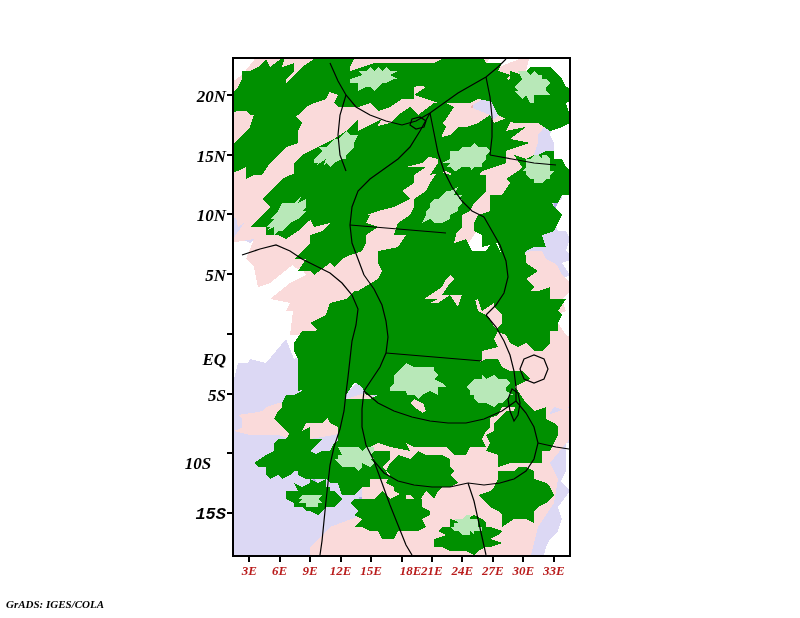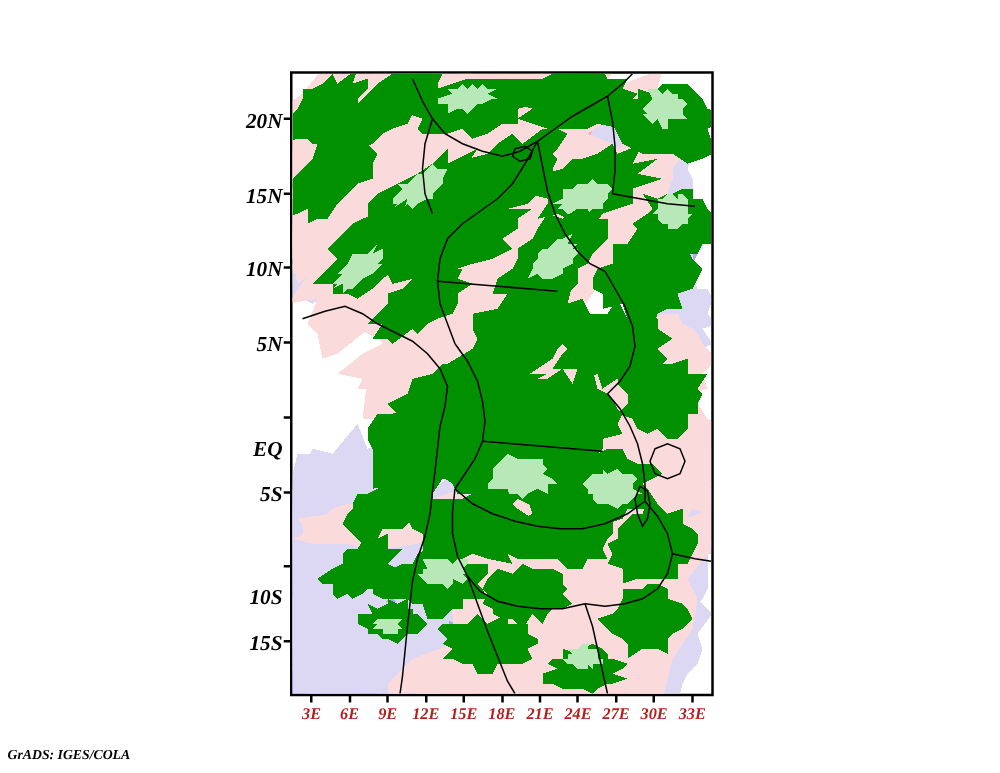--- a/index.html
+++ b/index.html
@@ -316,35 +316,35 @@
       <div class="ytick-label" style="left: 170px; top: 146.614px; width: 56px;">15N</div>
       <div class="tickmark" style="left: 227px; top: 153.614px; width: 6px; height: 2px;"></div>
       <div class="ytick-label" style="left: 170px; top: 206.373px; width: 56px;">10N</div>
       <div class="tickmark" style="left: 227px; top: 213.373px; width: 6px; height: 2px;"></div>
       <div class="ytick-label" style="left: 170px; top: 266.133px; width: 56px;">5N</div>
       <div class="tickmark" style="left: 227px; top: 273.133px; width: 6px; height: 2px;"></div>
       <div class="ytick-label" style="left: 170px; top: 325.892px; width: 56px; margin-top: 24px;">EQ</div>
       <div class="tickmark" style="left: 227px; top: 332.892px; width: 6px; height: 2px;"></div>
       <div class="ytick-label" style="left: 170px; top: 385.651px; width: 56px;">5S</div>
       <div class="tickmark" style="left: 227px; top: 392.651px; width: 6px; height: 2px;"></div>
-      <div class="ytick-label" style="left: 170px; top: 468px; width: 56px;">10S</div>
+      <div class="ytick-label" style="left: 170px; top: 454px; width: 56px; text-align: center;">10S</div>
       <div class="tickmark" style="left: 227px; top: 452.41px; width: 6px; height: 2px;"></div>
-      <div class="ytick-label" style="left: 170px; top: 505.169px; width: 56px;">15S</div>
+      <div class="ytick-label" style="left: 170px; top: 505.169px; width: 56px; font-family: Liberation Mono, monospace;">15S</div>
       <div class="tickmark" style="left: 227px; top: 512.169px; width: 6px; height: 2px;"></div>
       <div class="xtick-label" style="left: 229.227px; top: 563px; width: 40px;">3E</div>
       <div class="tickmark" style="left: 248.227px; top: 556px; width: 2px; height: 6px;"></div>
       <div class="xtick-label" style="left: 259.682px; top: 563px; width: 40px;">6E</div>
       <div class="tickmark" style="left: 278.682px; top: 556px; width: 2px; height: 6px;"></div>
       <div class="xtick-label" style="left: 290.136px; top: 563px; width: 40px;">9E</div>
       <div class="tickmark" style="left: 309.136px; top: 556px; width: 2px; height: 6px;"></div>
       <div class="xtick-label" style="left: 320.591px; top: 563px; width: 40px;">12E</div>
       <div class="tickmark" style="left: 339.591px; top: 556px; width: 2px; height: 6px;"></div>
       <div class="xtick-label" style="left: 351.045px; top: 563px; width: 40px;">15E</div>
       <div class="tickmark" style="left: 370.045px; top: 556px; width: 2px; height: 6px;"></div>
-      <div class="xtick-label" style="left: 381.5px; top: 563px; width: 40px;">18E</div>
+      <div class="xtick-label" style="left: 381.5px; top: 563px; width: 40px; text-align: right;">18E</div>
       <div class="tickmark" style="left: 400.5px; top: 556px; width: 2px; height: 6px;"></div>
       <div class="xtick-label" style="left: 411.955px; top: 563px; width: 40px;">21E</div>
       <div class="tickmark" style="left: 430.955px; top: 556px; width: 2px; height: 6px;"></div>
       <div class="xtick-label" style="left: 442.409px; top: 563px; width: 40px;">24E</div>
       <div class="tickmark" style="left: 461.409px; top: 556px; width: 2px; height: 6px;"></div>
       <div class="xtick-label" style="left: 472.864px; top: 563px; width: 40px; text-align: center;">27E</div>
       <div class="tickmark" style="left: 491.864px; top: 556px; width: 2px; height: 6px;"></div>
       <div class="xtick-label" style="left: 503.318px; top: 563px; width: 40px;">30E</div>
       <div class="tickmark" style="left: 522.318px; top: 556px; width: 2px; height: 6px;"></div>
       <div class="xtick-label" style="left: 533.773px; top: 563px; width: 40px;">33E</div>

